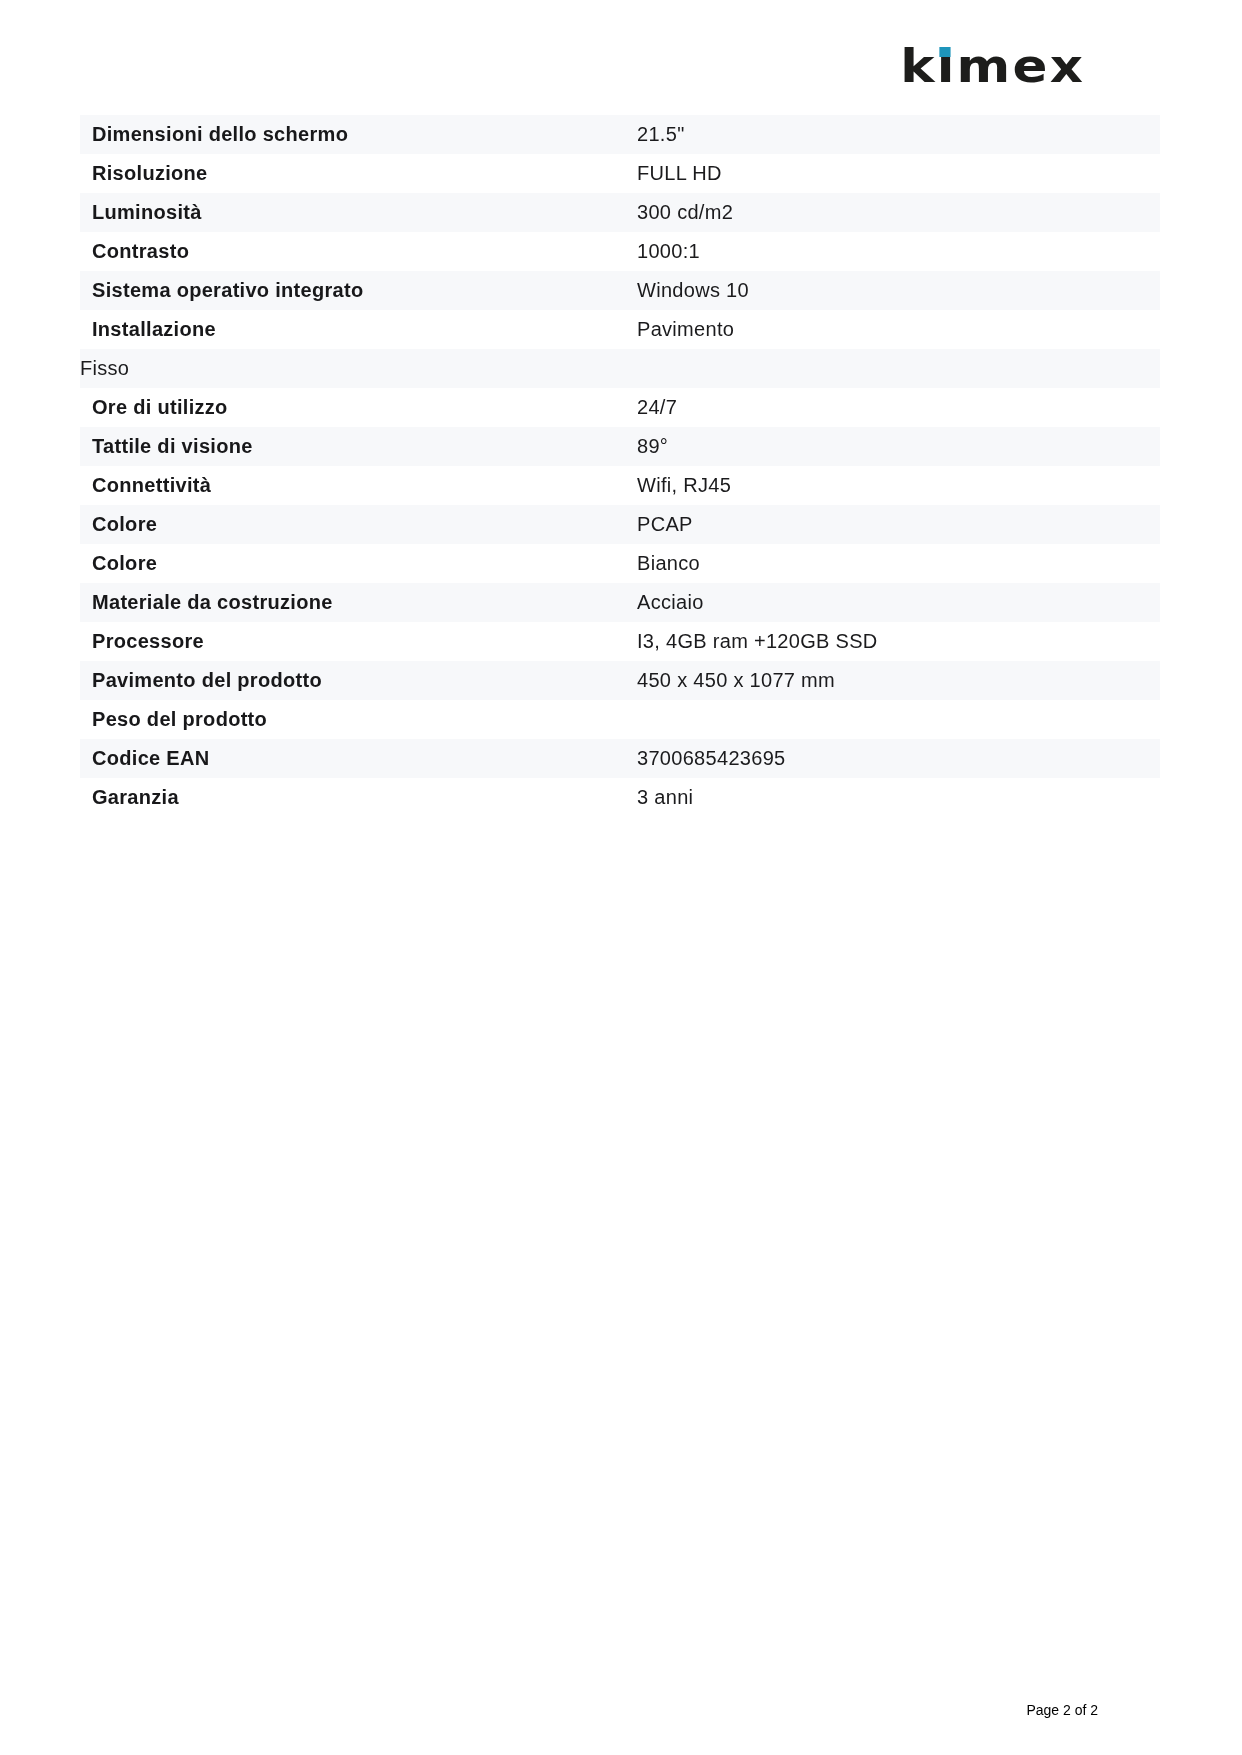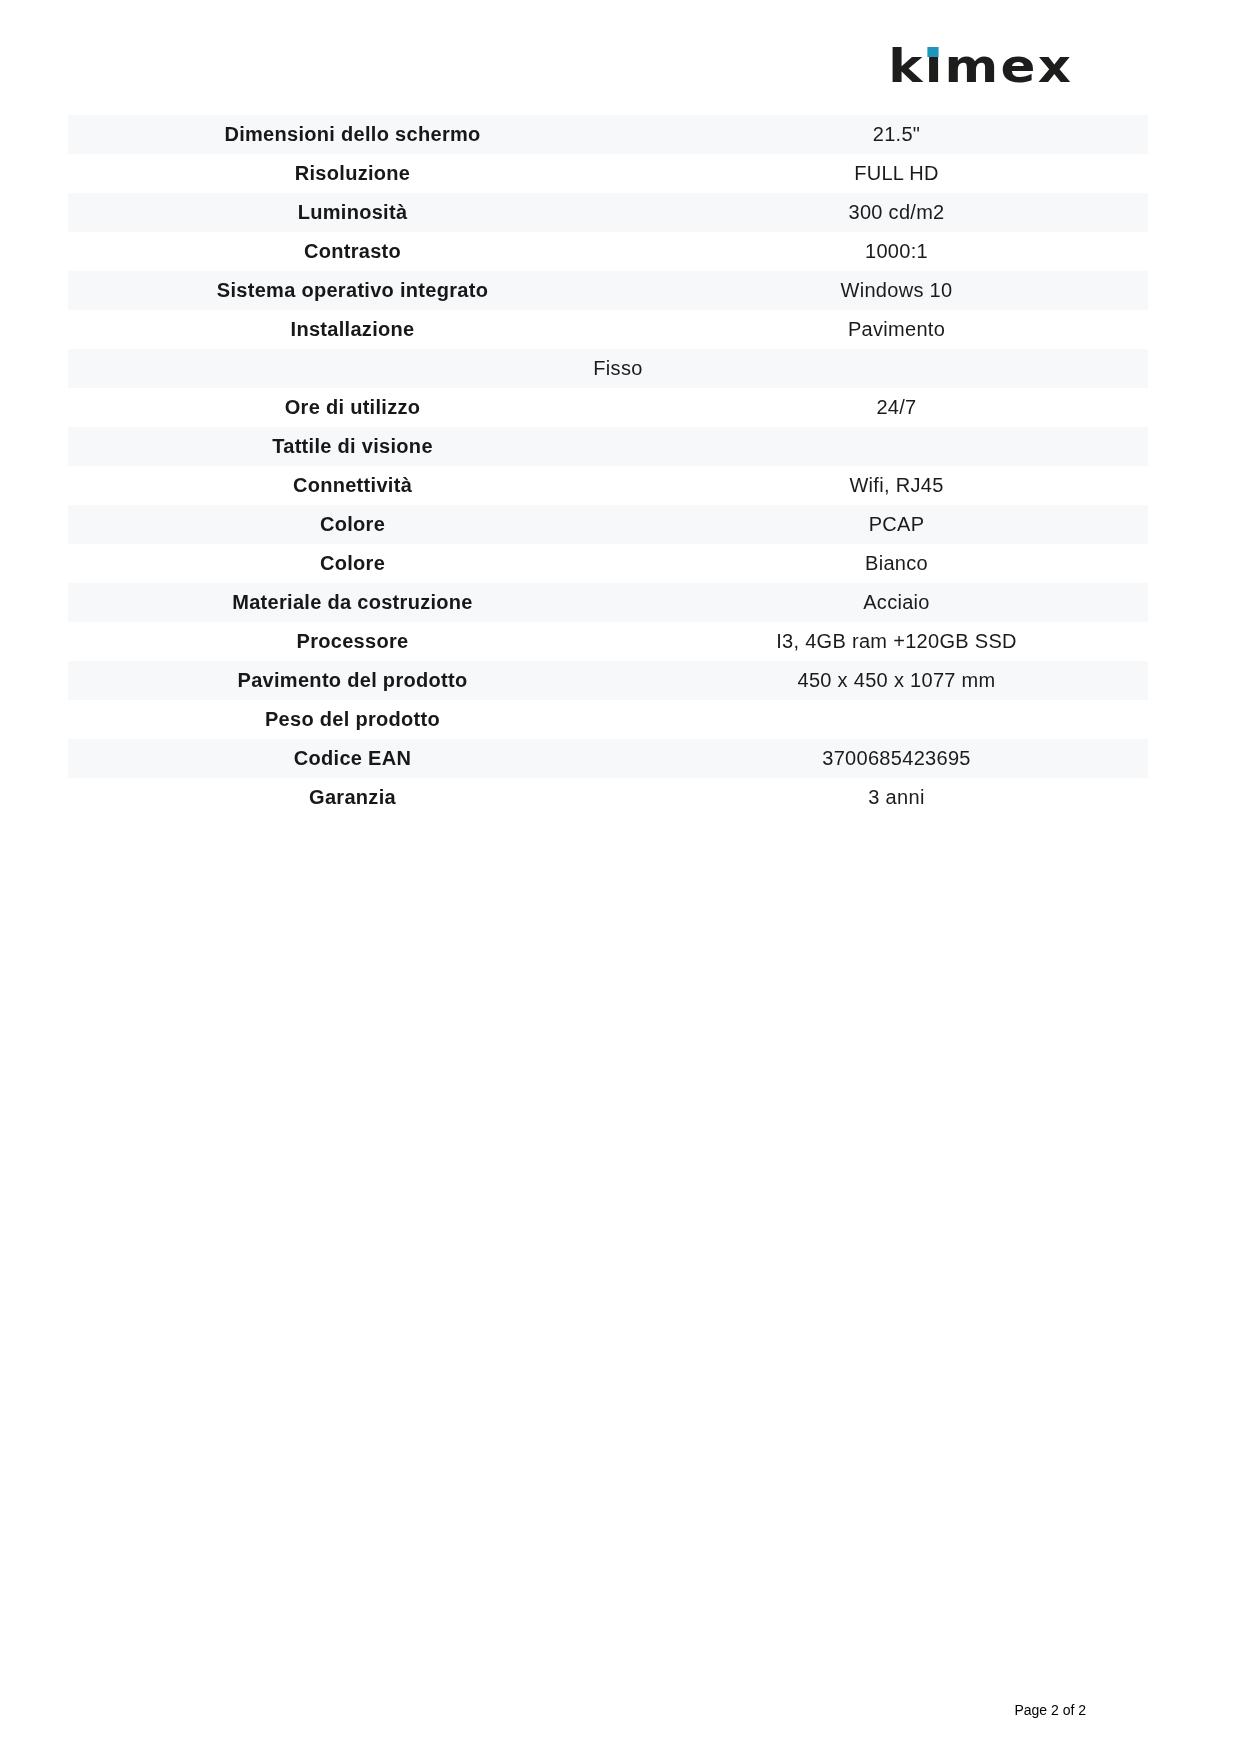--- a/index.html
+++ b/index.html
@@ -4,20 +4,21 @@
 <style>
   * { margin:0; padding:0; box-sizing:border-box; }
   html,body { background:#ffffff; }
   .page {
     position:relative;
     width:1148px;
     height:1755px;
     background:#ffffff;
     font-family:"Liberation Sans", sans-serif;
     overflow:hidden;
+    margin-left:12px;
   }
 
   
   .logo {
     position:absolute;
     top:40px;
     right:75px;
     font-family:"DejaVu Sans", sans-serif;
     font-weight:bold;
     font-size:46px;
@@ -38,21 +39,20 @@
     height:10px;
     background:var(--dot,#1e95bb);
   }
 
   
   .spec-table {
     position:absolute;
     left:68px;
     top:115px;
     width:1100px;
-    text-align:center;
   }
   .spec-row {
     display:flex;
     align-items:center;
     height:39px;
     font-size:20px;
     letter-spacing:0.3px;
     color:#1b1b1d;
   }
   .spec-row:nth-child(odd) { background:var(--stripe,#f7f8fa); }
@@ -115,20 +115,21 @@
       </div>
       <div class="spec-row">
         <span class="spec-value">Fisso</span>
       </div>
       <div class="spec-row">
         <span class="spec-label">Ore di utilizzo</span>
         <span class="spec-value">24/7</span>
       </div>
       <div class="spec-row">
         <span class="spec-label">Tattile di visione</span>
+        <span class="spec-value">89°</span>
       </div>
       <div class="spec-row">
         <span class="spec-label">Connettività</span>
         <span class="spec-value">Wifi, RJ45</span>
       </div>
       <div class="spec-row">
         <span class="spec-label">Colore</span>
         <span class="spec-value">PCAP</span>
       </div>
       <div class="spec-row">

